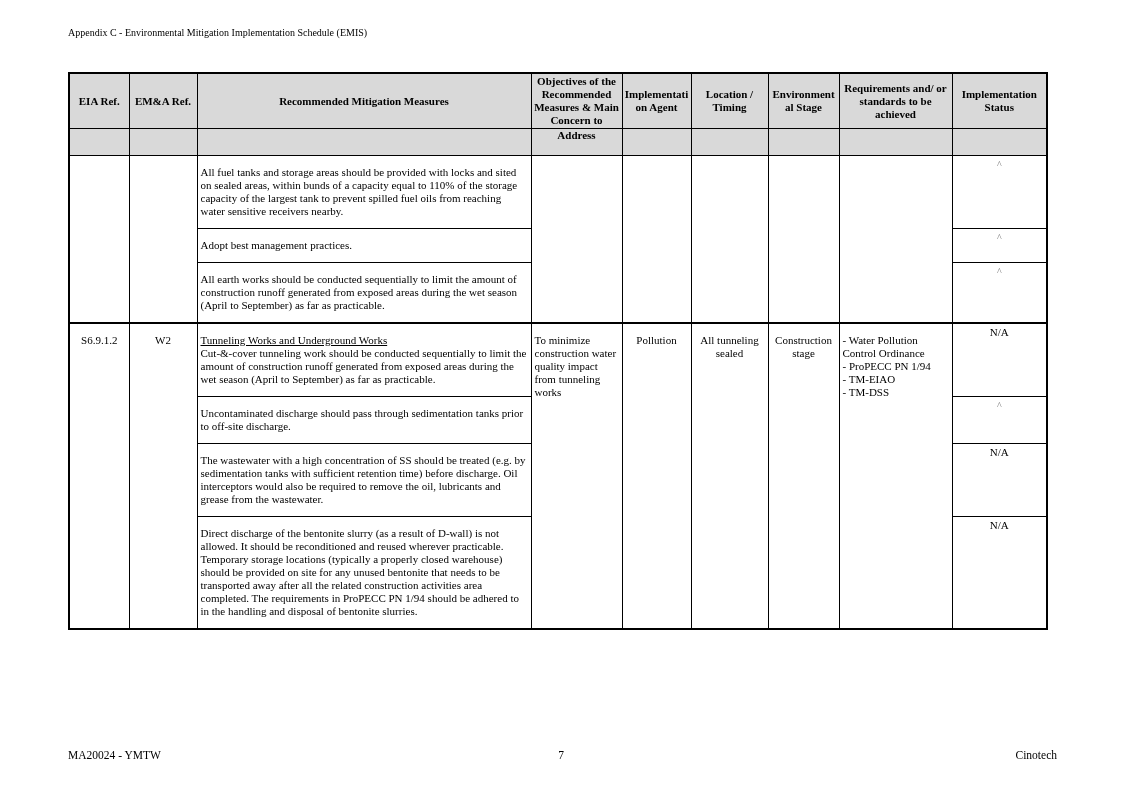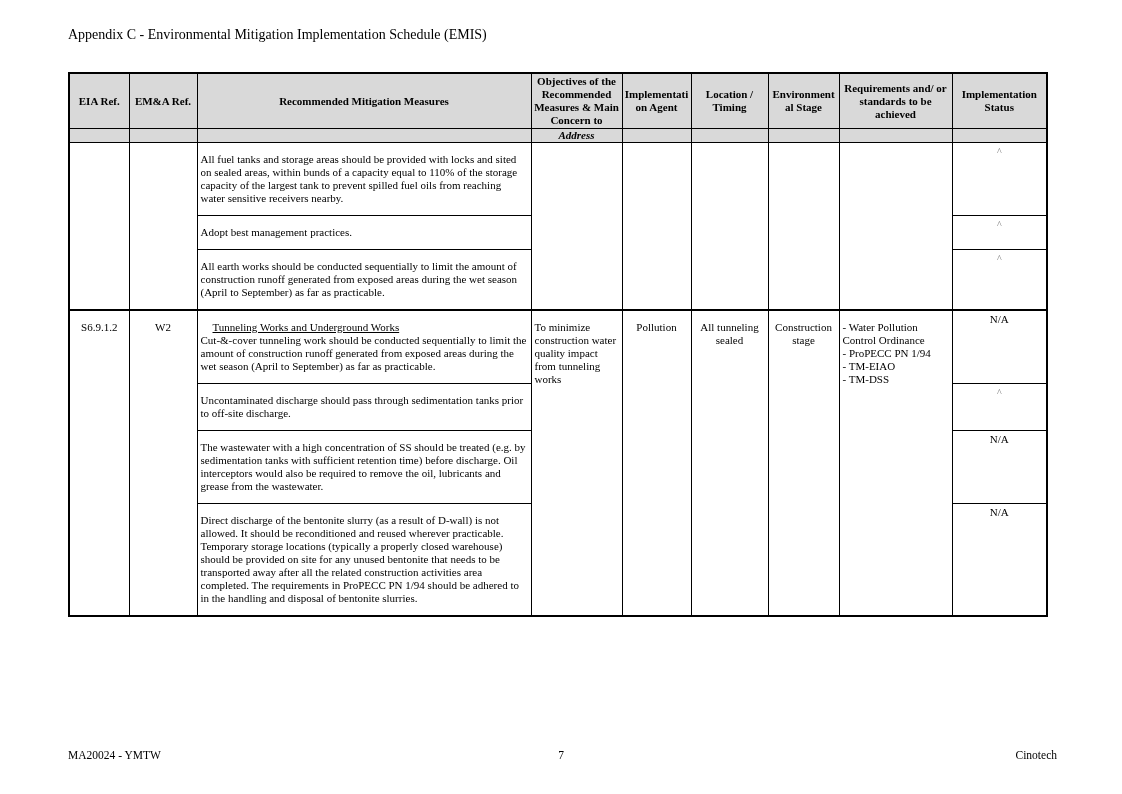--- a/index.html
+++ b/index.html
@@ -1,56 +1,56 @@
 <!DOCTYPE html>
 <html><head>
 <meta charset="utf-8">
 <style>
   html,body { margin:0; padding:0; }
   body {
     width:1122px; height:794px; background:#ffffff; position:relative;
     font-family:"Liberation Serif", serif; color:#000;
   }
   .page-title {
-    position:absolute; left:68px; top:27px; font-size:14px;
+    position:absolute; left:68px; top:27px; font-size:10px;
   }
   table.emis {
     position:absolute; left:68px; top:72px; width:978px;
     border-collapse:collapse; table-layout:fixed;
     border:2px solid #000;
   }
   .emis th, .emis td {
     border:1px solid #000;
     font-size:11px; line-height:13px;
     vertical-align:top; padding:10px 3px; overflow:hidden;
     word-wrap:break-word;
   }
   .emis thead th {
     background:#d9d9d9; font-weight:bold; text-align:center;
     vertical-align:middle; padding:1px 2px;
   }
   tr.hdr-a { height:54px; }
   tr.hdr-b { height:13px; }
-  tr.hdr-b th { vertical-align:top; padding:0 2px 1px 2px; line-height:12px;font-style:italic; }
+  tr.hdr-b th { vertical-align:top; padding:0 2px 14px 2px; line-height:12px; }
   th.brk { overflow-wrap:anywhere; }
   th.pre { white-space:pre-line; }
 
   tr.r-fuel  { height:63px; }
   tr.r-adopt { height:21px; }
   tr.r-earth { height:55px; }
   tr.r-cut   { height:68px; }
   tr.r-unc   { height:37px; }
   tr.r-ss    { height:63px; }
   tr.r-bent  { height:101px; }
   tr.sec-start td { border-top:2px solid #000000; }
 
   td.ctr { text-align:center; }
   td.status { text-align:center; padding-top:2px; }
   .caret { color:#7a7a7a; font-size:10px; line-height:10px; }
-  .u { text-decoration:underline;margin-left:12px; }
+  .u { text-decoration:underline; }
   td.pre { white-space:pre-line; }
 
   .footer { position:absolute; top:749px; left:0; width:1122px; font-size:11.5px; }
   .footer .f-left   { position:absolute; left:68px; top:0; }
   .footer .f-center { position:absolute; left:0; top:0; width:1122px; text-align:center; }
   .footer .f-right  { position:absolute; right:65px; top:0; }
 </style>
 </head>
 <body>
 

